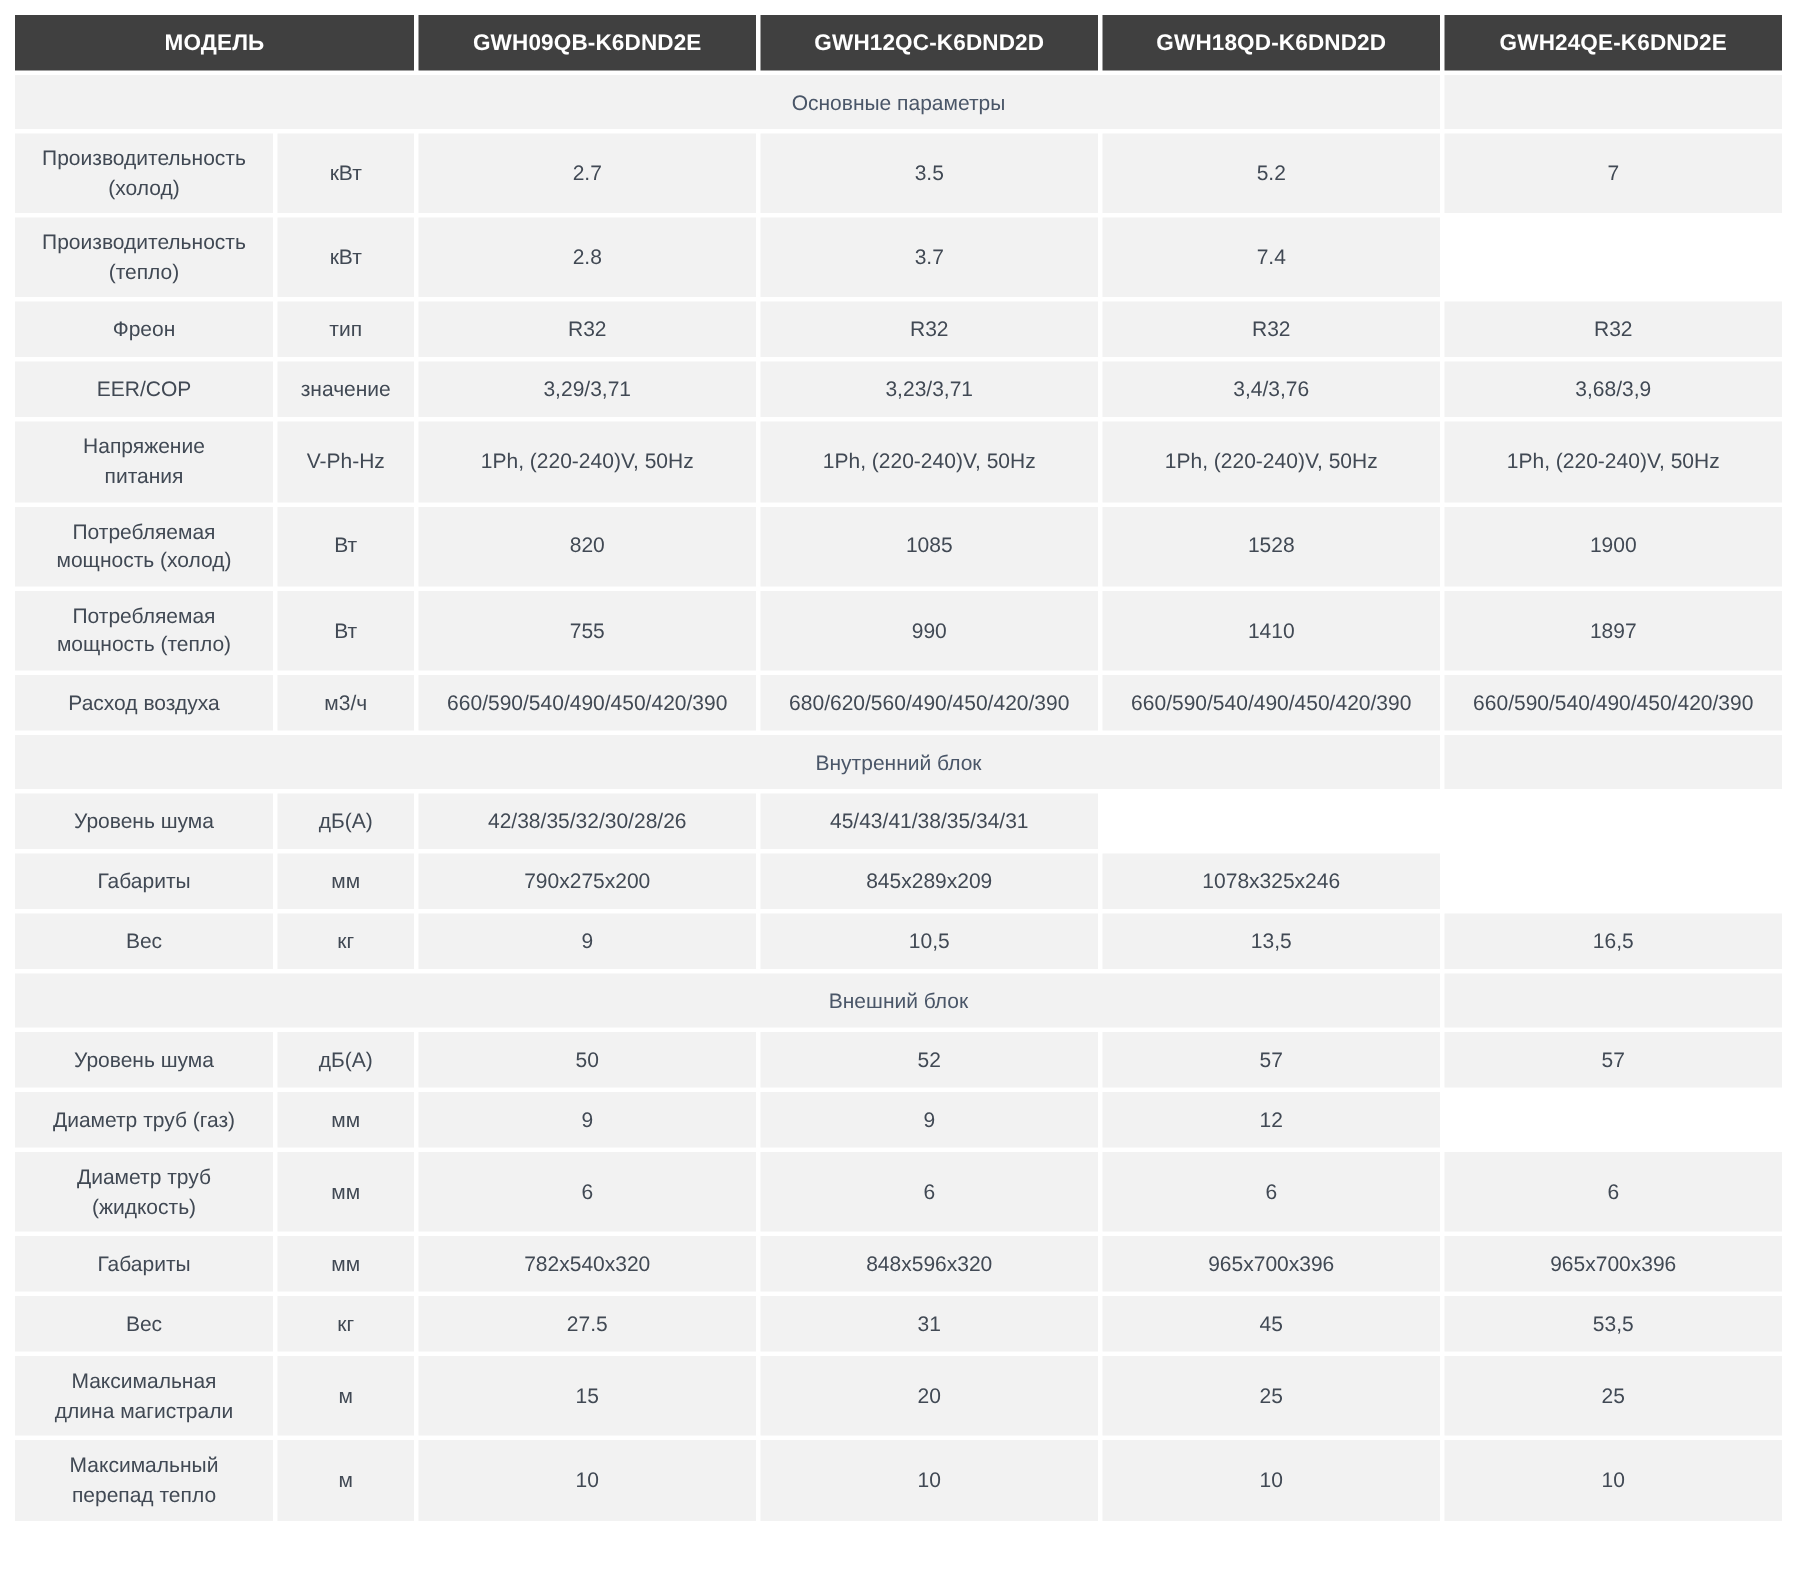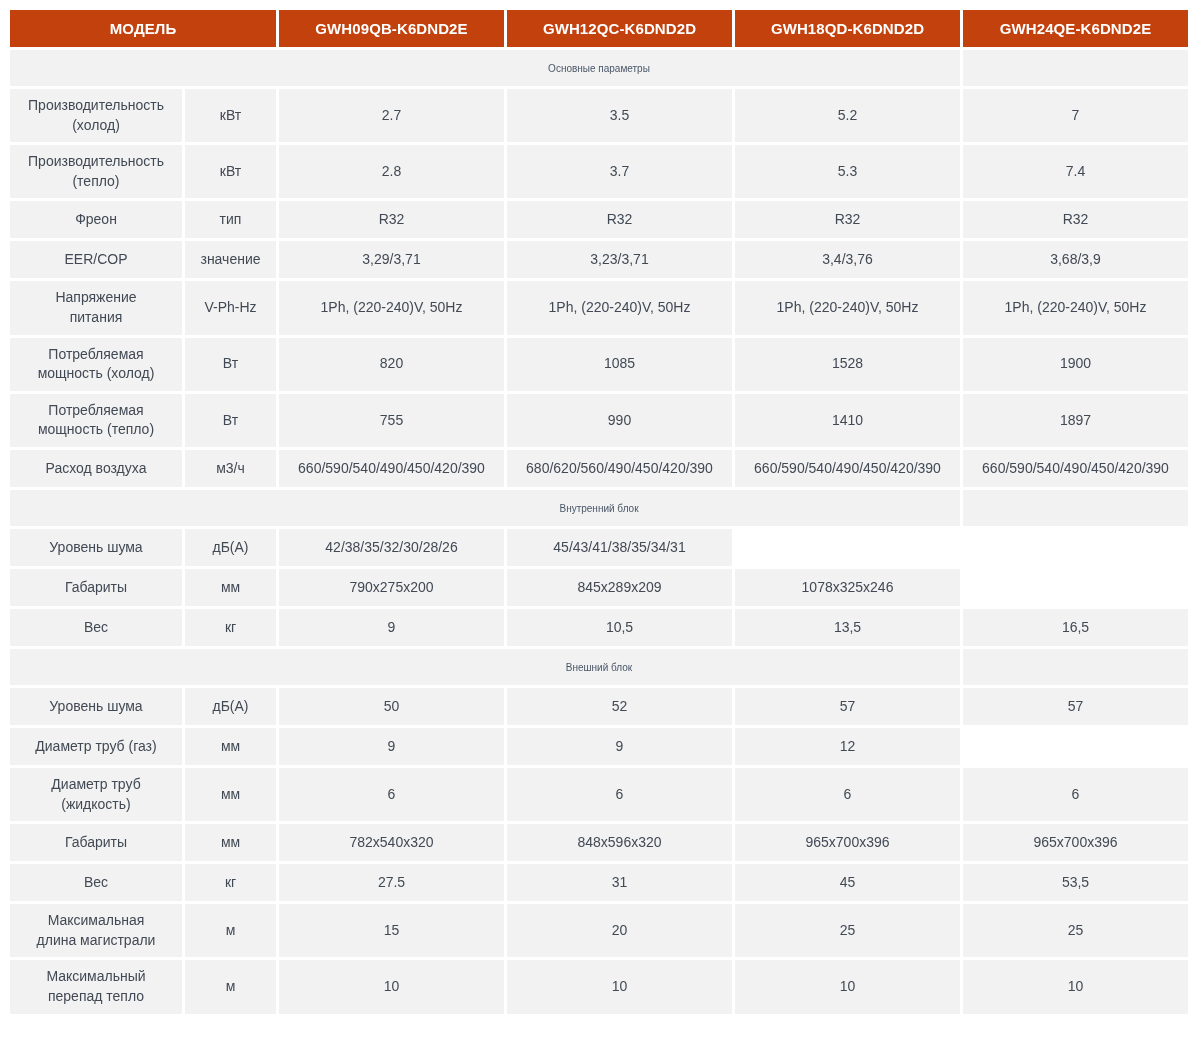--- a/index.html
+++ b/index.html
@@ -21,30 +21,30 @@
   }
   
   .c-param{width:172px;white-space:pre-line;}
   .c-unit{width:91px;}
   .c-val{width:225px;}
   .c-model{width:266px;}
   .sec-left{width:950px;}
   .sec-right{width:225px;}
   
   .header-row .cell{
-    background:#c2410c;color:#ffffff;
+    background:#404040;color:#ffffff;
     font-weight:bold;font-size:15px;letter-spacing:0.1px;
   }
   .header-row{min-height:37px;}
   
   .section-row{position:relative;min-height:36px;}
   .section-label{
     position:absolute;left:0;right:0;top:50%;
     transform:translateY(-50%);
-    text-align:center;font-size:10px;color:#4a5668;
+    text-align:center;font-size:14px;color:#4a5668;
     pointer-events:none;
   }
 </style>
 </head>
 <body>
 
 <div class="page">
   <div class="spec-table">
 
     <div class="row header-row">
@@ -71,21 +71,20 @@
     <div class="cell c-val">5.2</div>
     <div class="cell c-val">7</div>
   </div>
 
   <div class="row data-row">
     <div class="cell c-param">Производительность
 (тепло)</div>
     <div class="cell c-unit">кВт</div>
     <div class="cell c-val">2.8</div>
     <div class="cell c-val">3.7</div>
-    <div class="cell c-val">5.3</div>
     <div class="cell c-val">7.4</div>
   </div>
 
   <div class="row data-row">
     <div class="cell c-param">Фреон</div>
     <div class="cell c-unit">тип</div>
     <div class="cell c-val">R32</div>
     <div class="cell c-val">R32</div>
     <div class="cell c-val">R32</div>
     <div class="cell c-val">R32</div>

